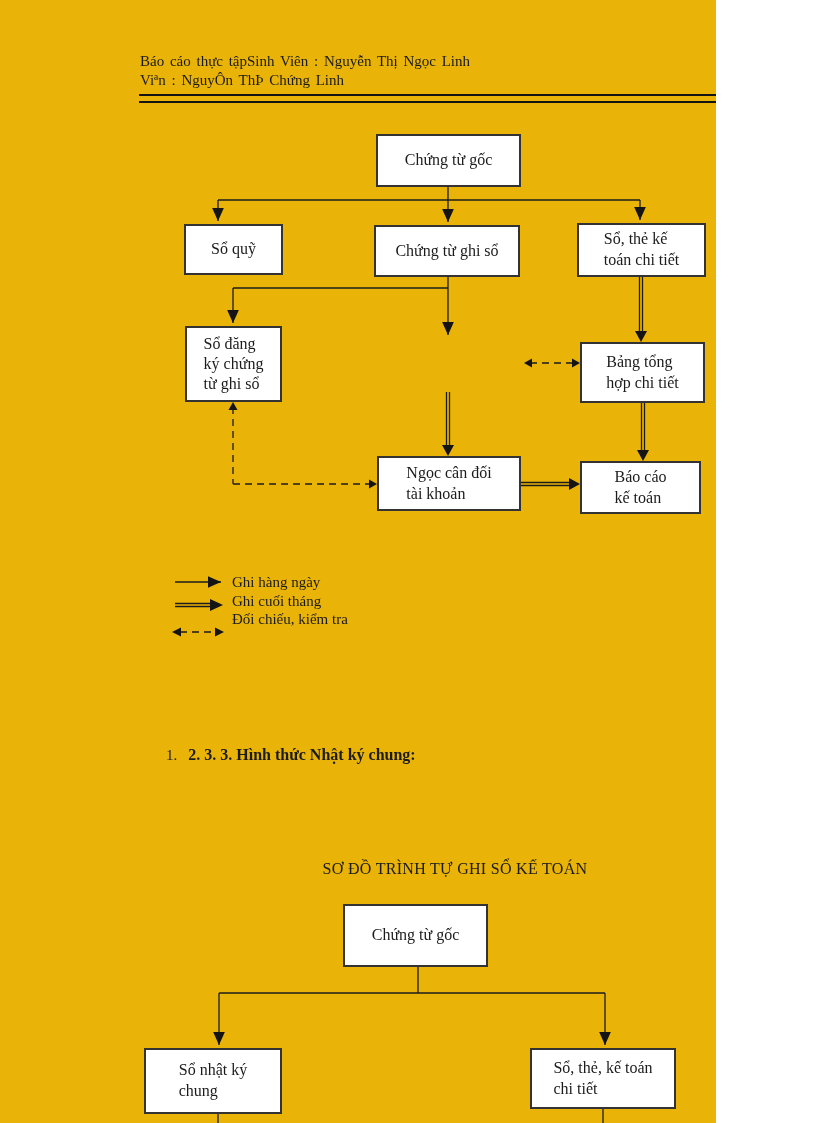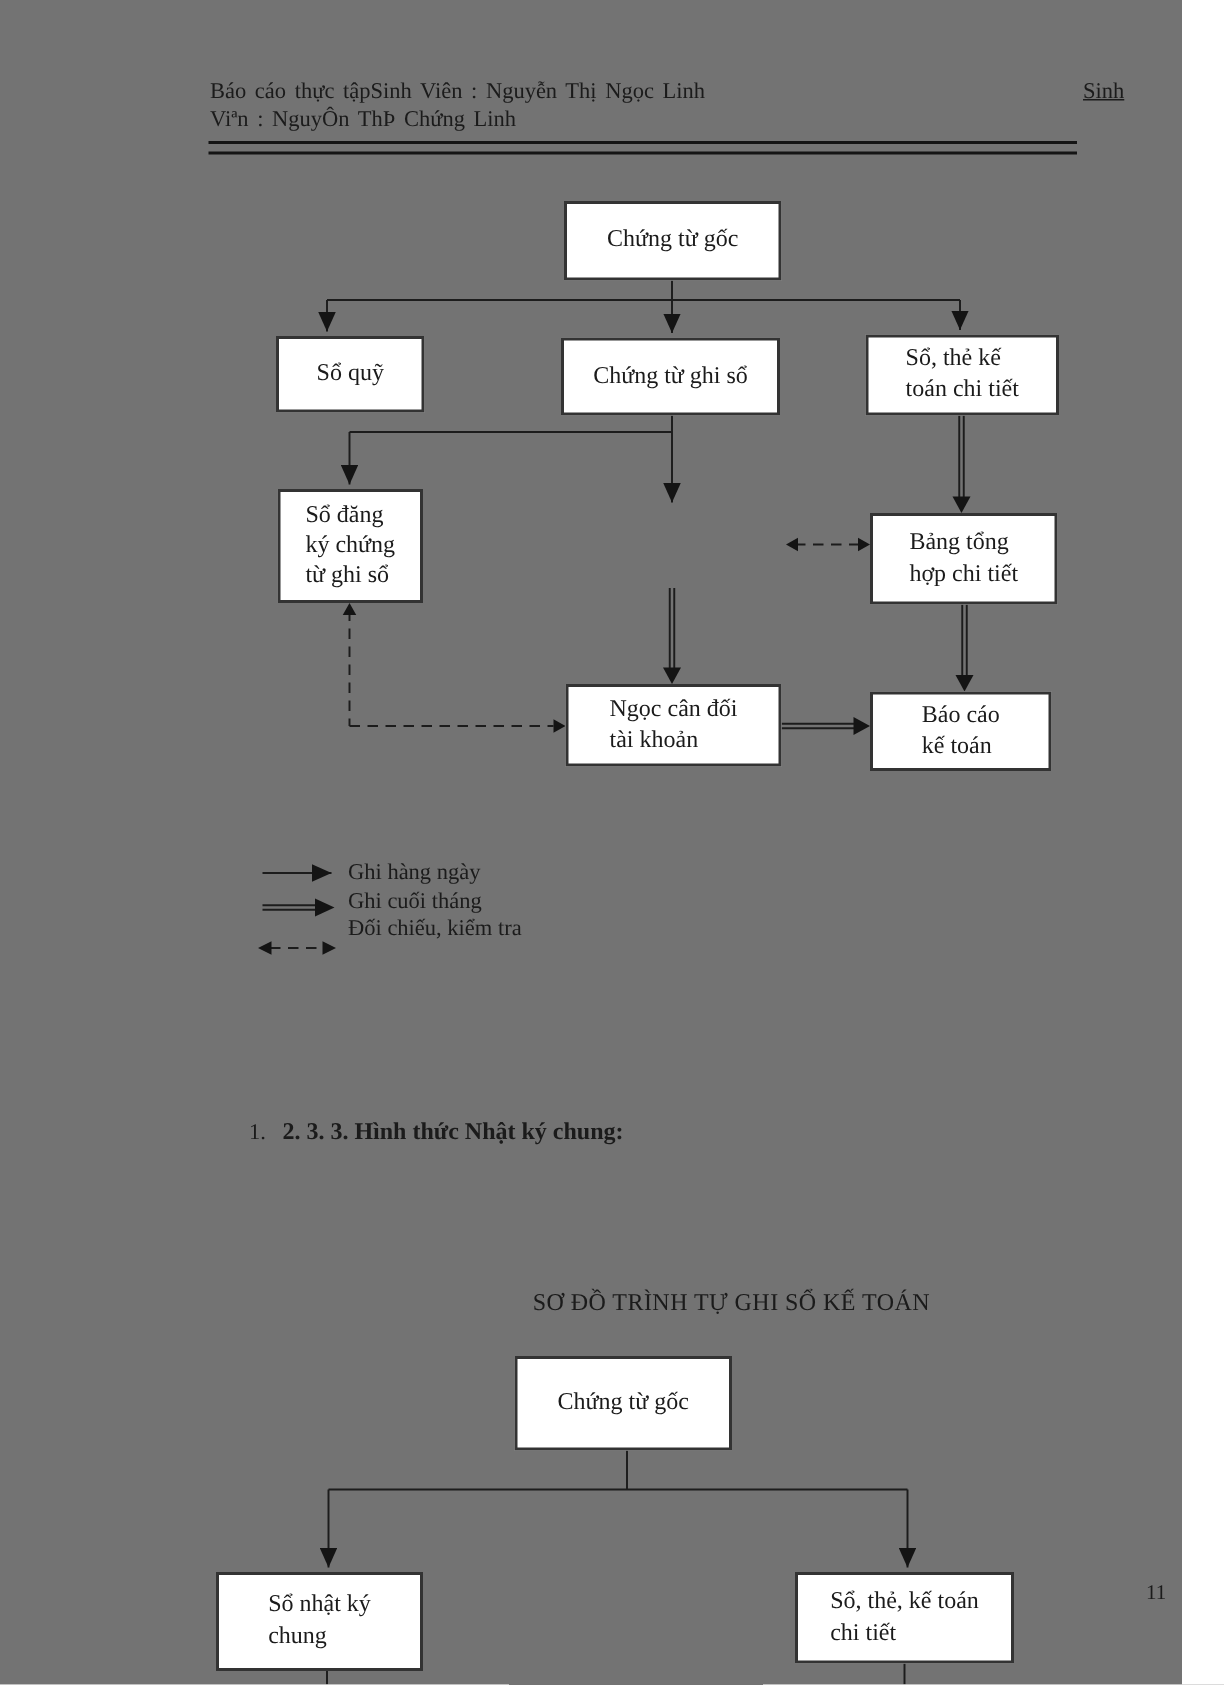--- a/index.html
+++ b/index.html
@@ -1,33 +1,33 @@
 <!DOCTYPE html>
 <html><head>
 <meta charset="utf-8">
 <style>
   html,body{margin:0;padding:0;background:#ffffff;}
   .page{
-    position:relative;width:788px;height:1123px;background:#737373;
+    position:relative;width:716px;height:1123px;background:#eab308;
     font-family:"Liberation Serif","DejaVu Serif",serif;color:#1b1b1b;
     overflow:hidden;
   }
   .hdr-line{position:absolute;font-size:15px;white-space:nowrap;word-spacing:2px;}
   .hdr-rule{position:absolute;left:139px;top:94px;width:579px;height:5px;
     border-top:2px solid #141414;border-bottom:2px solid #141414;}
   .fbox{
     position:absolute;box-sizing:border-box;border:2px solid #333;background:#fff;
     display:flex;align-items:center;justify-content:center;text-align:left;
     font-size:16px;line-height:1.3;white-space:pre-line;padding:1px 2px;
   }
   .legend-label{position:absolute;font-size:15px;white-space:nowrap;}
   .heading{position:absolute;left:166px;top:746px;white-space:nowrap;}
   .heading .num{font-size:15px;}
   .heading .txt{font-size:16px;font-weight:bold;margin-left:11px;margin-top:35px;}
-  .chart2-title{position:absolute;left:290px;top:860px;width:330px;text-align:right;
+  .chart2-title{position:absolute;left:290px;top:860px;width:330px;text-align:center;
     font-size:16px;letter-spacing:0.3px;white-space:nowrap;}
   .page-number{position:absolute;left:764px;top:1055px;font-size:14px;}
   svg.overlay{position:absolute;left:0;top:0;pointer-events:none;}
 </style>
 </head>
 <body>
 
 <div class="page">
 
   <div class="hdr-line" style="left:140px;top:53px;">Báo cáo thực tậpSinh Viên : Nguyễn Thị Ngọc Linh</div>

